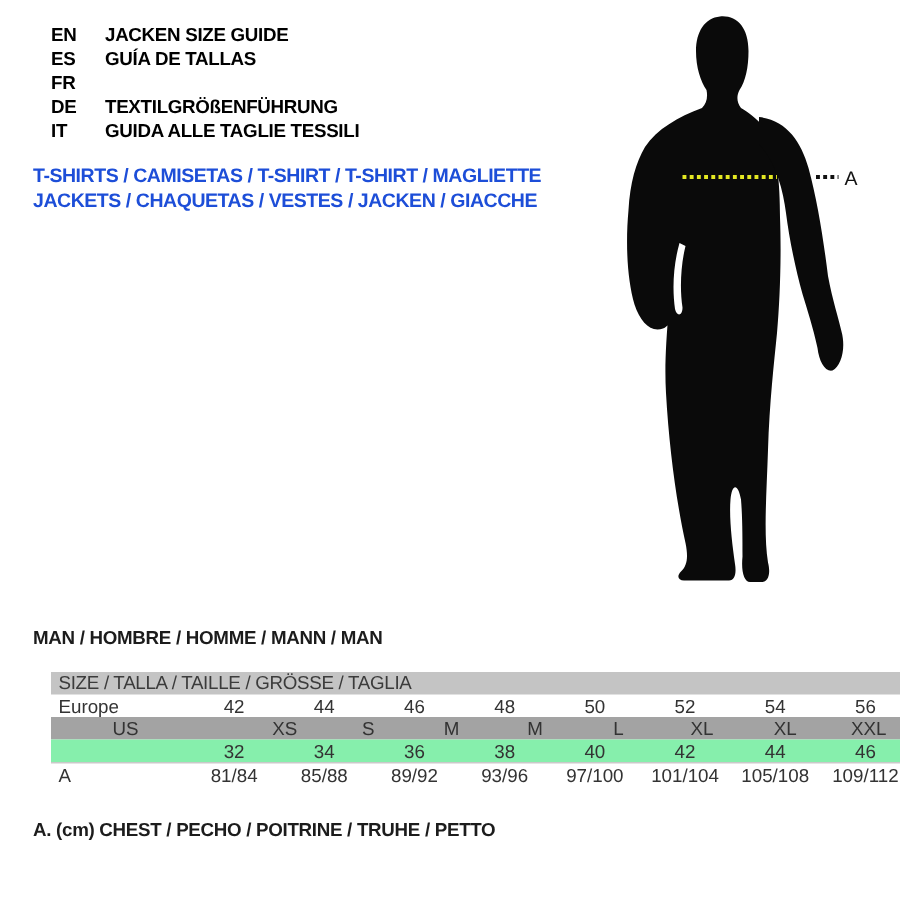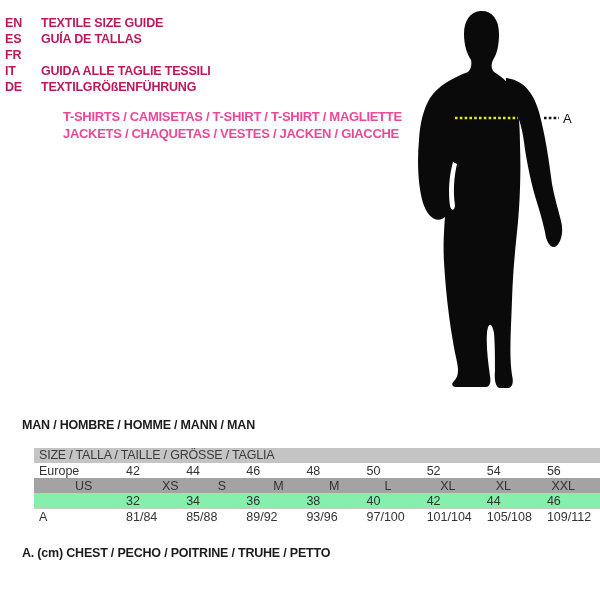--- a/index.html
+++ b/index.html
@@ -4,73 +4,73 @@
 <style>
   html,body{margin:0;padding:0;}
   body{
     width:600px;height:600px;background:#ffffff;
     font-family:"Liberation Sans", sans-serif;
     -webkit-font-smoothing:antialiased;
   }
   .canvas{position:relative;width:600px;height:600px;background:#fff;overflow:hidden;}
 
   
-  .lang-list{position:absolute;left:5px;top:15px;font-weight:bold;font-size:12.5px;
-             line-height:16px;color:#be185d;letter-spacing:-0.2px;}
+  .lang-list{position:absolute;left:34px;top:15px;font-weight:bold;font-size:12.5px;
+             line-height:16px;color:#000000;letter-spacing:-0.2px;}
   .lang-row{display:flex;}
   .lang-code{width:36px;}
 
   
   .category-lines{position:absolute;left:22px;top:108px;font-weight:bold;font-size:13px;
-                  line-height:17px;color:#ec4899;letter-spacing:-0.3px;margin-left:41px;}
+                  line-height:17px;color:#1d4ed8;letter-spacing:-0.3px;}
 
   
   .figure{position:absolute;left:400px;top:0;width:200px;height:400px;}
 
   
   .section-title{position:absolute;left:22px;top:418px;font-weight:bold;font-size:12.5px;
                  color:#1c1c1c;letter-spacing:-0.2px;}
 
   
   .size-table{position:absolute;left:18px;top:448px;width:573px;font-size:12.5px;color:#333;margin-left:16px;}
   .thead{height:15px;line-height:15px;padding-left:5px;color:#3b3b3b;letter-spacing:-0.2px;}
   .trow{display:flex;height:15px;align-items:center;}
   .trow .lbl{width:87px;padding-left:5px;}
-  .trow .val{flex:1;}
+  .trow .val{flex:1;text-align:center;}
   .row-shaded{}
   .row-chest{border-top:1px solid #c9c9c9;}
 
   
   .footnote{position:absolute;left:22px;top:546px;font-weight:bold;font-size:12.5px;
             color:#1c1c1c;letter-spacing:-0.2px;}
 </style>
 </head>
 <body>
 
 <div class="canvas">
 
   <div class="lang-list">
     <div class="lang-row">
       <span class="lang-code">EN</span>
-      <span class="lang-label">TEXTILE SIZE GUIDE</span>
+      <span class="lang-label">JACKEN SIZE GUIDE</span>
     </div>
     <div class="lang-row">
       <span class="lang-code">ES</span>
       <span class="lang-label">GUÍA DE TALLAS</span>
     </div>
     <div class="lang-row">
       <span class="lang-code">FR</span>
     </div>
     <div class="lang-row">
+      <span class="lang-code">DE</span>
+      <span class="lang-label">TEXTILGRÖßENFÜHRUNG</span>
+    </div>
+    <div class="lang-row">
       <span class="lang-code">IT</span>
       <span class="lang-label">GUIDA ALLE TAGLIE TESSILI</span>
-    </div>
-    <div class="lang-row">
-      <span class="lang-code">DE</span>
-      <span class="lang-label">TEXTILGRÖßENFÜHRUNG</span>
     </div>
   </div>
 
   <div class="category-lines">
     <div>T-SHIRTS / CAMISETAS / T-SHIRT / T-SHIRT / MAGLIETTE</div>
     <div>JACKETS / CHAQUETAS / VESTES / JACKEN / GIACCHE</div>
   </div>
 
   <svg class="figure" viewBox="0 0 200 400">
 

